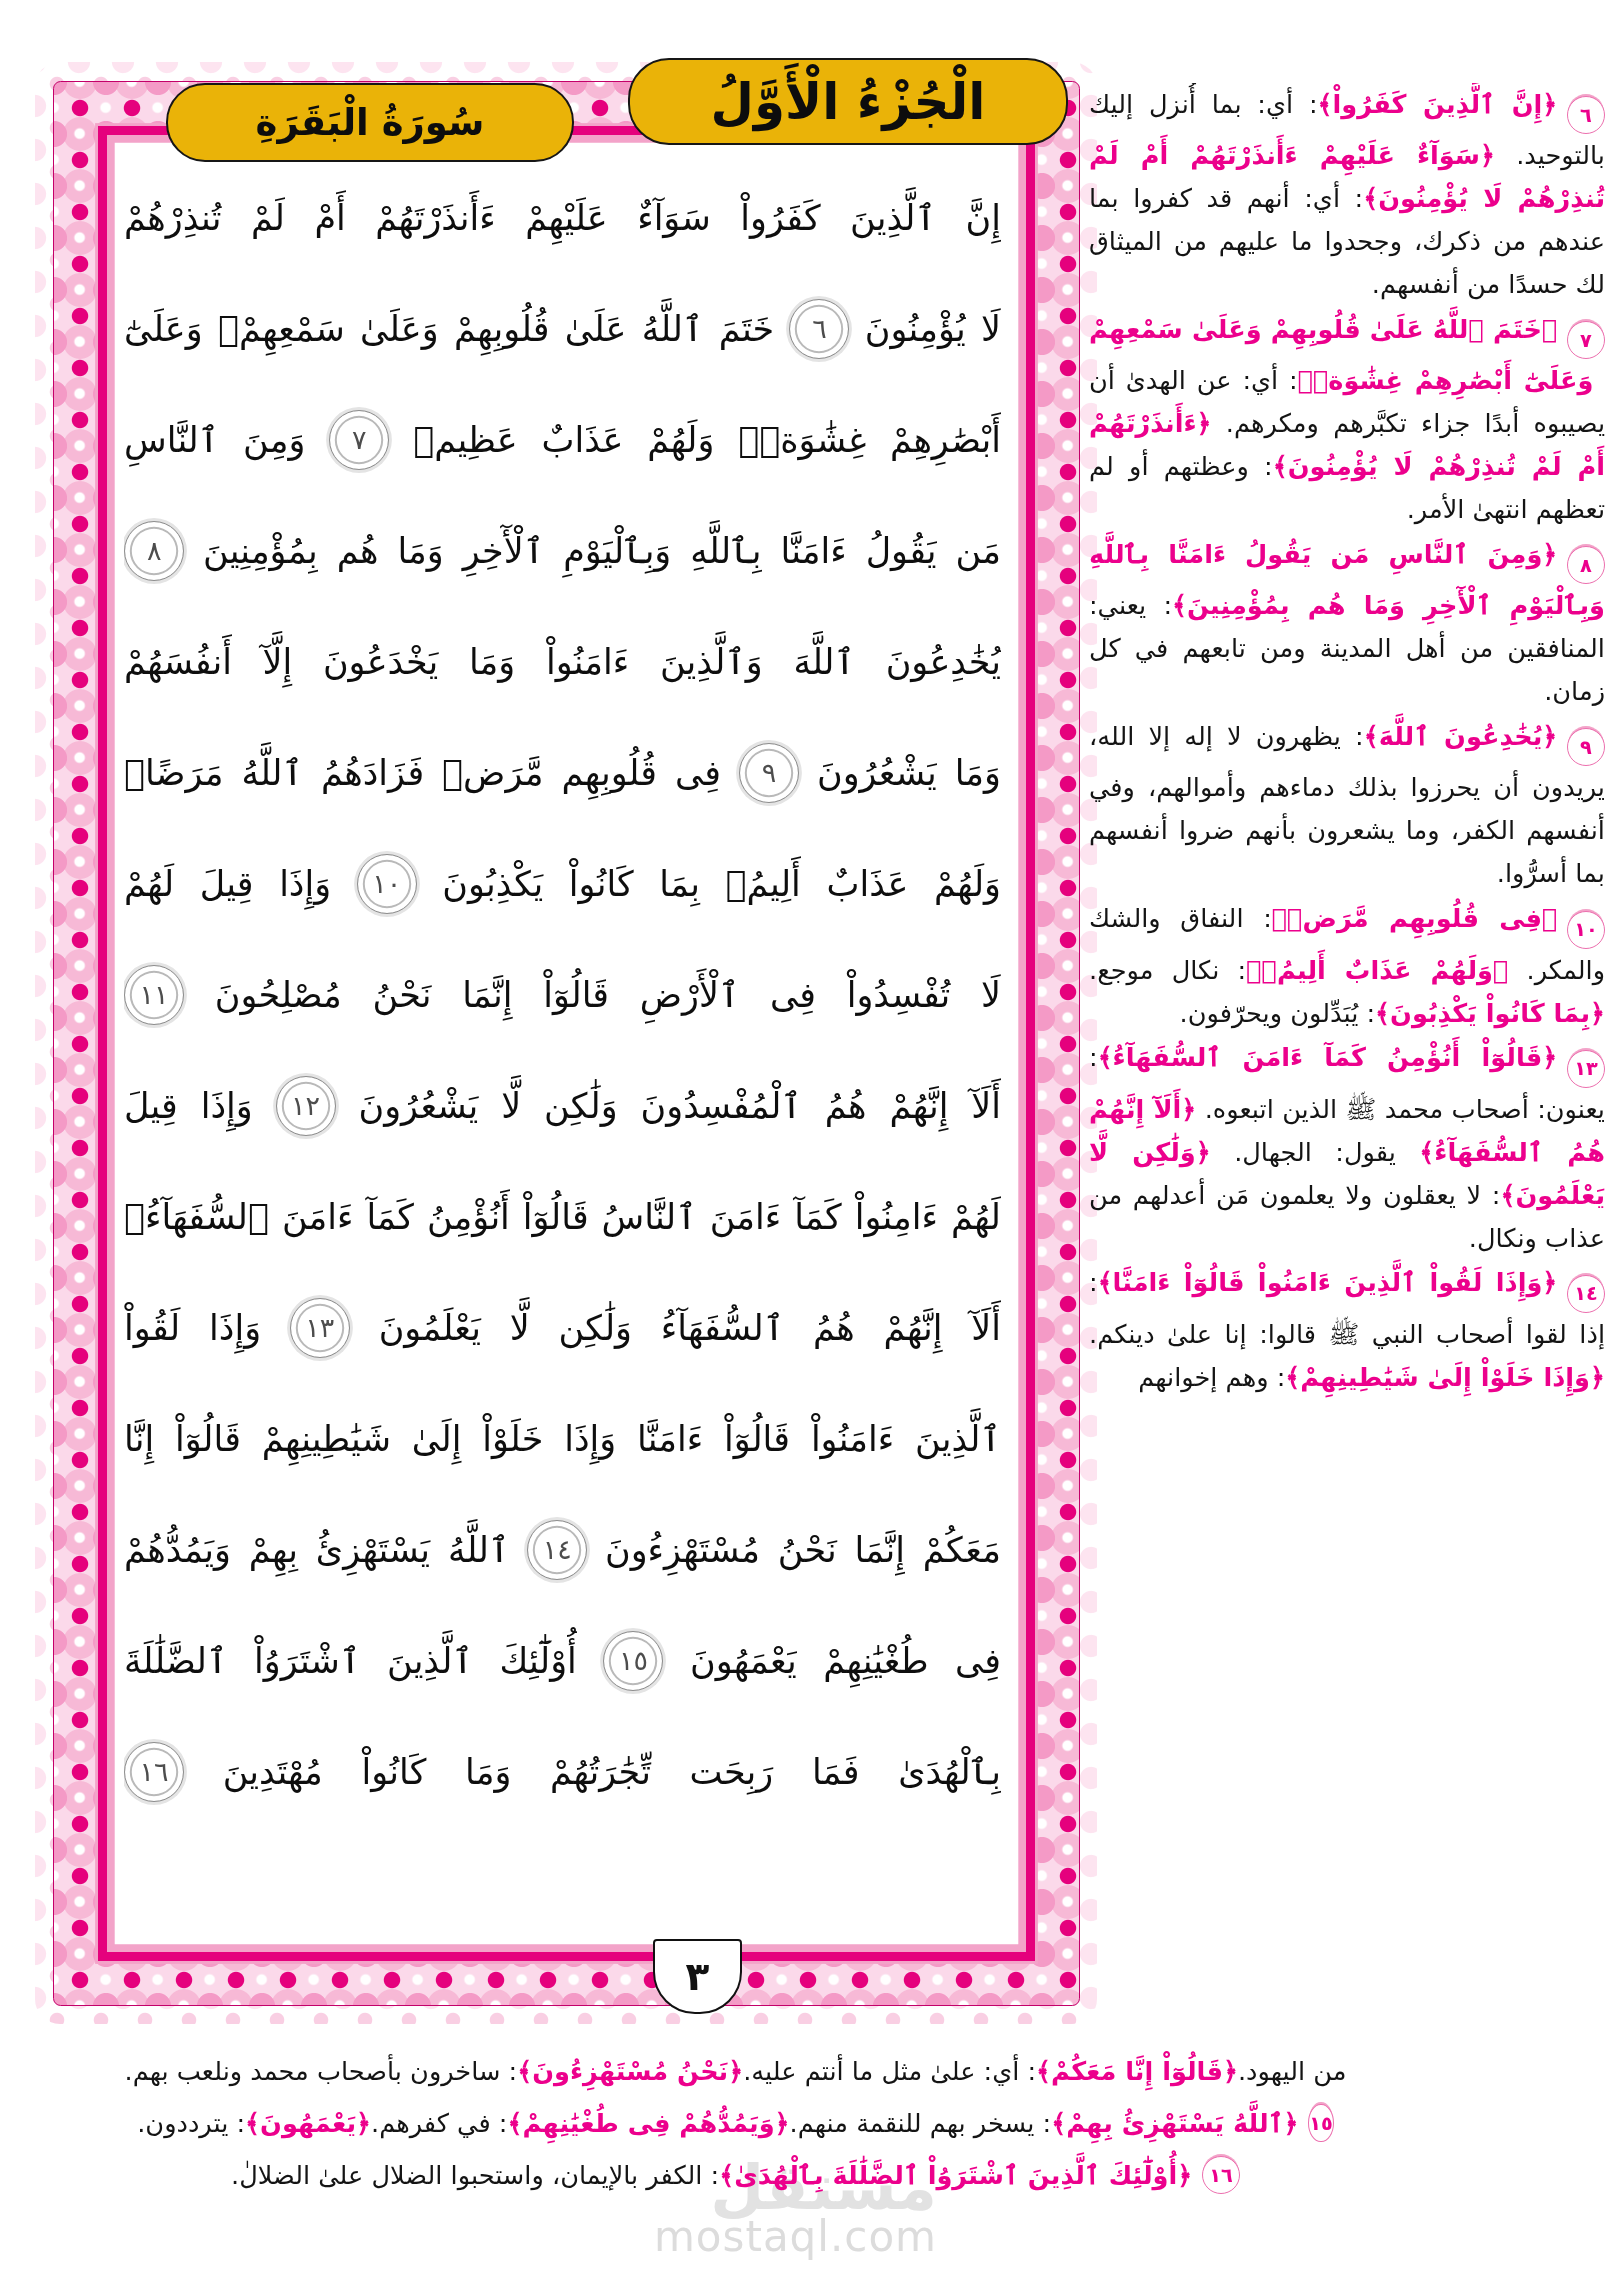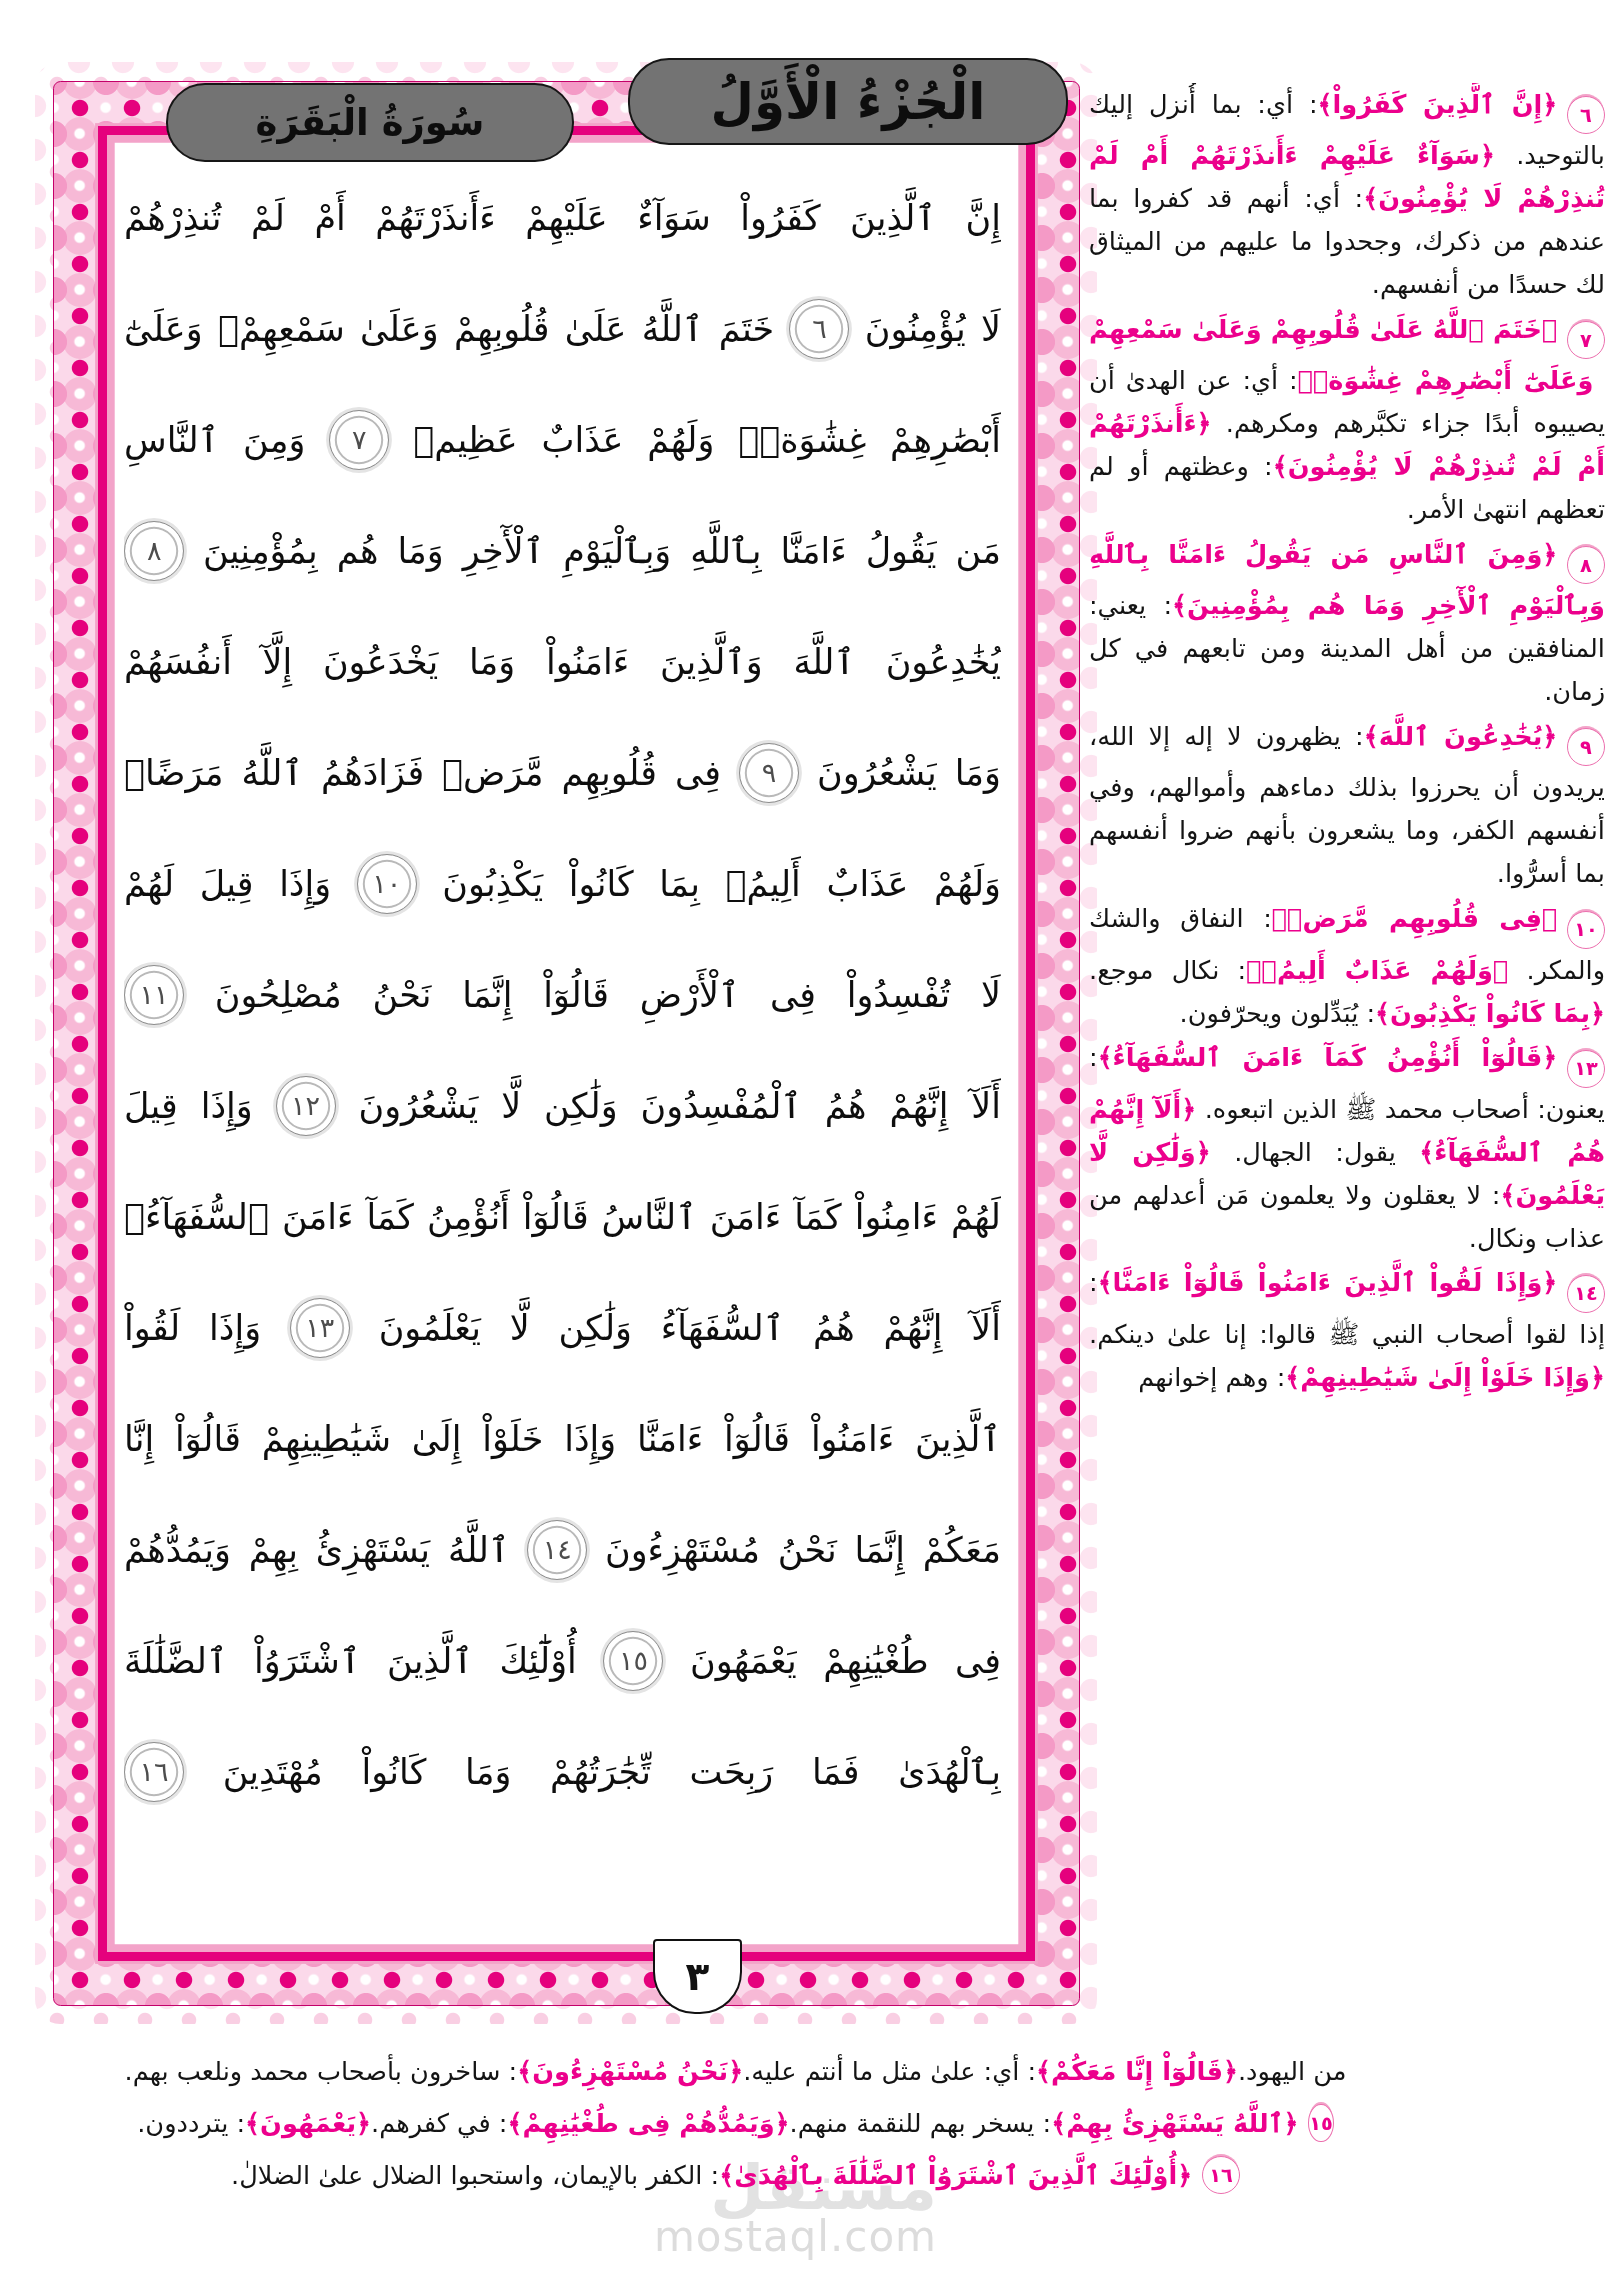--- a/index.html
+++ b/index.html
@@ -27,21 +27,21 @@
     background-position:0 0,26px 26px,12.6px 12.6px,0 26px;
     border:1.9px solid #c4006a;border-radius:7.7px;
   }
   .frame-inner{
     position:absolute;inset:44px;background:#fff;
     border:9.7px solid #e5017d;
     box-shadow:inset 0 0 0 7.7px #f3a3c9, 0 0 0 2.9px #f3a3c9;
   }
   
   .cartouche{
-    position:absolute;background:#737373;border:2.9px solid #161616;
+    position:absolute;background:#eab308;border:2.9px solid #161616;
     display:flex;align-items:center;justify-content:center;
     color:#0d0d0d;font-weight:bold;z-index:6;
   }
   .cartouche.surah{left:166px;top:83px;width:404px;height:75px;border-radius:39px;font-size:37px;}
   .cartouche.juz{left:628px;top:58px;width:436px;height:83px;border-radius:41px;font-size:50px;}
   
   .quran-text{
     position:absolute;left:124px;top:162px;width:877px;height:1759px;
     direction:rtl;overflow:hidden;z-index:3;
   }

